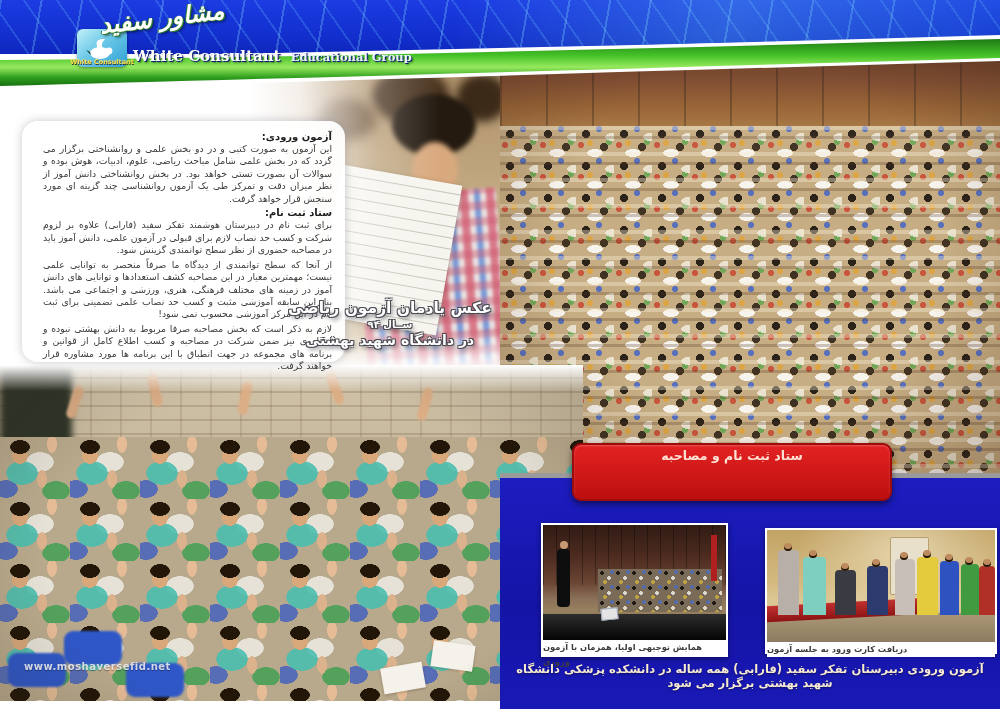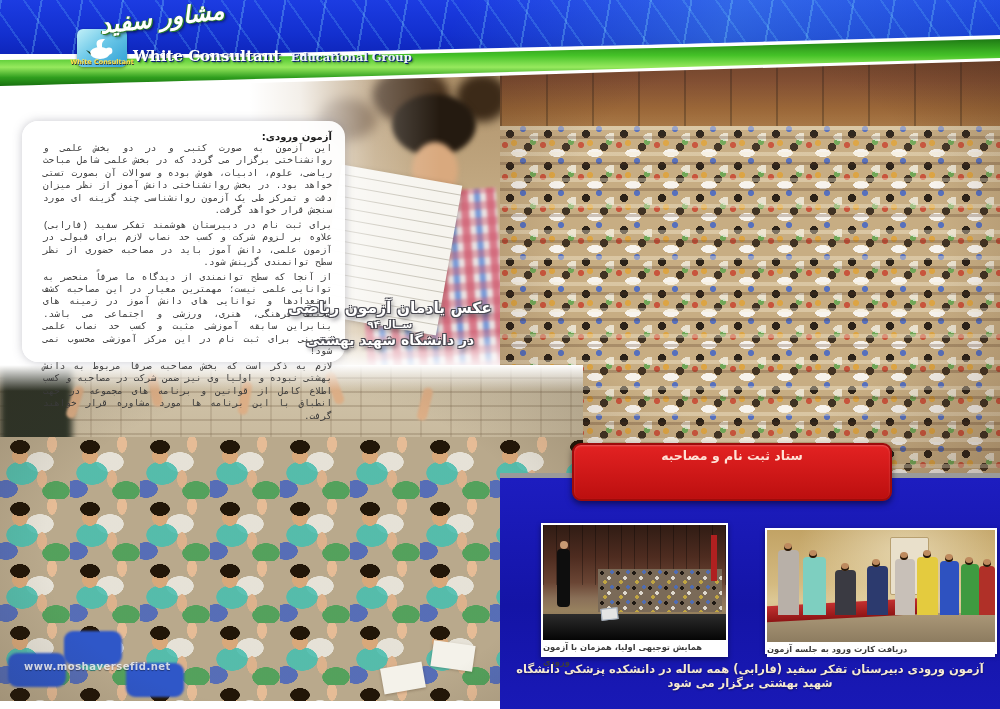--- a/index.html
+++ b/index.html
@@ -61,21 +61,21 @@
       linear-gradient(to right, #ffffff 0%, #ffffff 50%, rgba(255,255,255,.85) 60%,
                       rgba(255,255,255,.25) 75%, rgba(255,255,255,0) 88%); }
 
   
   .textbox { left:22px; top:121px; width:323px; height:241px; z-index:4;
     background:rgba(255,255,255,.94); border-radius:16px;
     box-shadow:0 0 10px rgba(110,110,125,.38); padding:8px 13px 8px 21px;
     direction:rtl; }
   .bx-h { font-size:10px; font-weight:bold; color:#1d1d1d; margin:2px 0 1px; }
   .bx-p { font-size:9.3px; color:#3a3a3a; line-height:1.34; margin:0 0 2px;
-    text-align:justify; text-align-last:right;font-family:Liberation Mono, monospace; }
+    text-align:justify; text-align-last:right; }
 
   
   .cap94 { left:283px; top:299px; width:214px; z-index:5; text-align:center; direction:rtl;
     color:#fff; font-weight:bold; line-height:1.28;
     text-shadow:1px 1px 0 #4a4a52, -1px -1px 0 #4a4a52, 1px -1px 0 #4a4a52,
                 -1px 1px 0 #4a4a52, 2px 3px 4px rgba(55,55,65,.65); }
   .cap94 .c1 { font-size:15.5px; }
   .cap94 .c2 { font-size:10px; letter-spacing:1px; }
   .cap94 .c3 { font-size:14px; }
 
@@ -236,20 +236,21 @@
     <div class="blob boy-hair"></div>
     <div class="blob boy-face"></div>
     <div class="boy-shirt"></div>
     <div class="boy-paper"></div>
     <div class="boy-fade"></div>
   </div>
 
   <div class="abs textbox">
     <div class="bx-h">آزمون ورودی:</div>
     <p class="bx-p">این آزمون به صورت کتبی و در دو بخش علمی و روانشناختی برگزار می گردد که در بخش علمی شامل مباحث ریاضی، علوم، ادبیات، هوش بوده و سوالات آن بصورت تستی خواهد بود. در بخش روانشناختی دانش آموز از نظر میزان دقت و تمرکز طی یک آزمون روانشناسی چند گزینه ای مورد سنجش قرار خواهد گرفت.</p>
+    <div class="bx-h">ستاد ثبت نام:</div>
     <p class="bx-p">برای ثبت نام در دبیرستان هوشمند تفکر سفید (فارابی) علاوه بر لزوم شرکت و کسب حد نصاب لازم برای قبولی در آزمون علمی، دانش آموز باید در مصاحبه حضوری از نظر سطح توانمندی گزینش شود.</p>
     <p class="bx-p">از آنجا که سطح توانمندی از دیدگاه ما صرفاً منحصر به توانایی علمی نیست؛ مهمترین معیار در این مصاحبه کشف استعدادها و توانایی های دانش آموز در زمینه های مختلف فرهنگی، هنری، ورزشی و اجتماعی می باشد. بنابراین سابقه آموزشی مثبت و کسب حد نصاب علمی تضمینی برای ثبت نام در این مرکز آموزشی محسوب نمی شود!</p>
     <p class="bx-p">لازم به ذکر است که بخش مصاحبه صرفا مربوط به دانش بهشتی نبوده و اولیا وی نیز ضمن شرکت در مصاحبه و کسب اطلاع کامل از قوانین و برنامه های مجموعه در جهت انطباق با این برنامه ها مورد مشاوره قرار خواهند گرفت.</p>
   </div>
 
   <div class="abs cap94">
     <div class="c1">عکس یادمان آزمون ریاضی</div>
     <div class="c2">ســال ۹۴</div>
     <div class="c3">در دانشگاه شهید بهشتی</div>
   </div>

